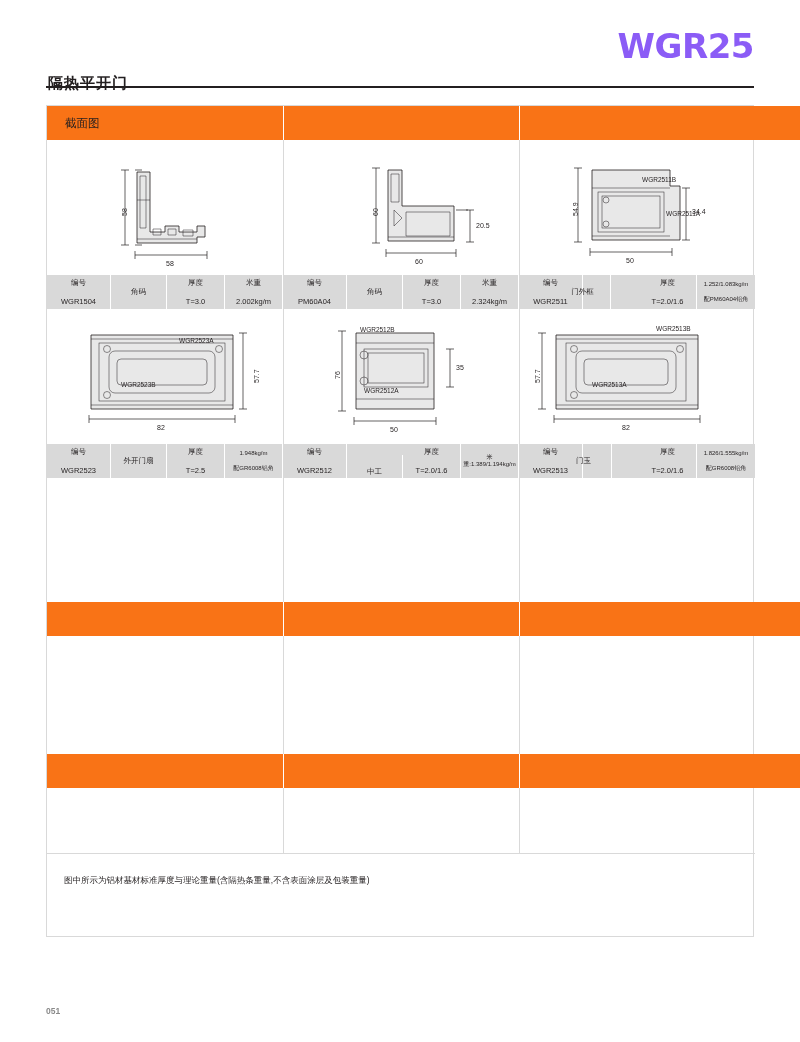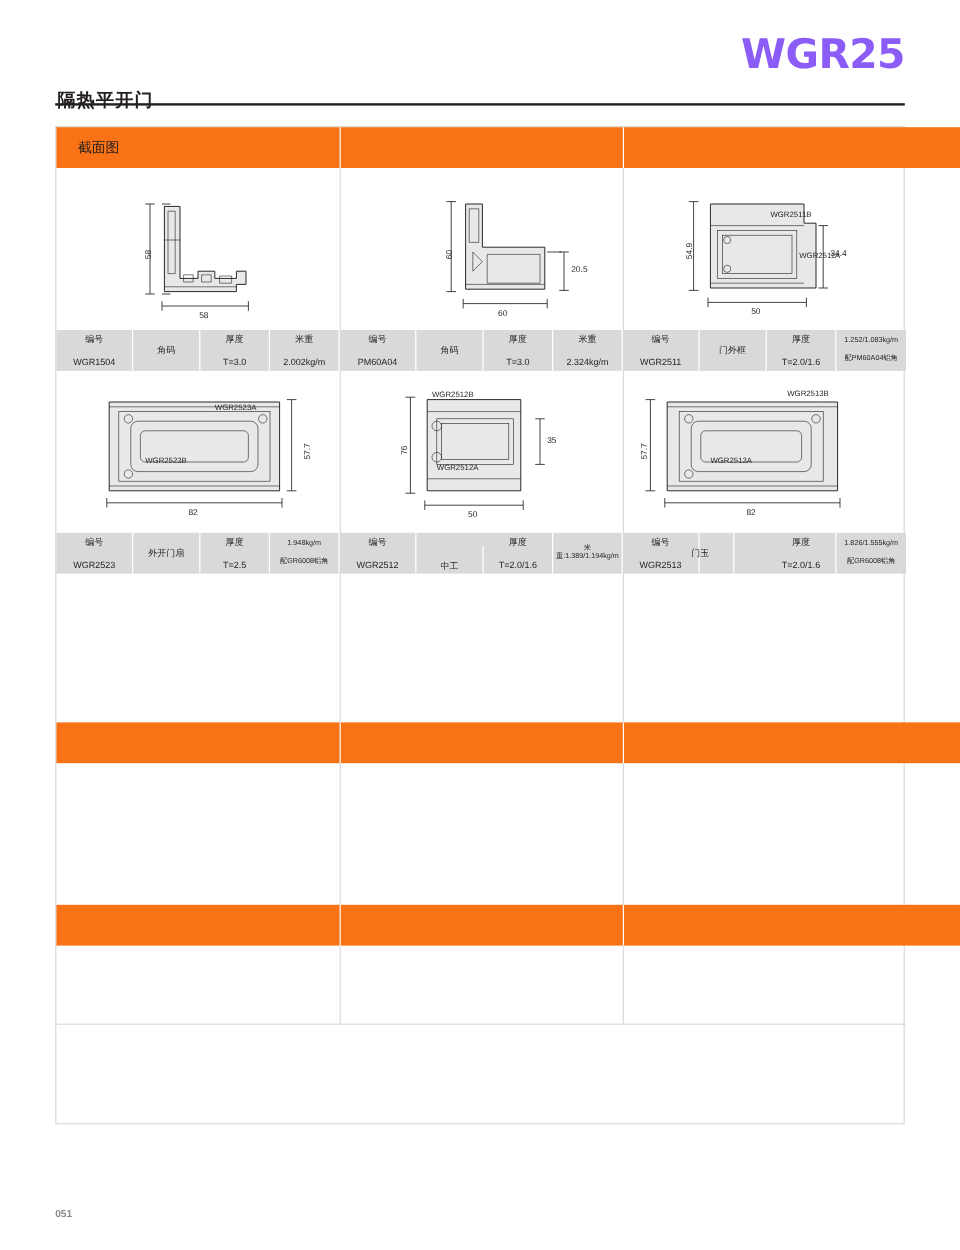--- a/index.html
+++ b/index.html
@@ -301,21 +301,21 @@
       <div class="spec-cell" style="left:356px; width:58px;">
         <span><span>厚度</span><br><span>T=3.0</span></span>
       </div>
       <div class="spec-cell" style="left:414px; width:58px;">
         <span><span>米重</span><br><span>2.324kg/m</span></span>
       </div>
 
       <div class="spec-cell" style="left:472px; width:64px;">
         <span><span>编号</span><br><span>WGR2511</span></span>
       </div>
-      <div class="spec-cell" style="left:536px; width:56px;">门外框</div>
+      <div class="spec-cell" style="left:508px; width:56px;">门外框</div>
       <div class="spec-cell" style="left:592px; width:58px;">
         <span><span>厚度</span><br><span>T=2.0/1.6</span></span>
       </div>
       <div class="spec-cell last" style="left:650px; width:58px; font-size:6px;">
         <span><span>1.252/1.083kg/m</span><br><span>配PM60A04铝角</span></span>
       </div>
     </div>
 
     <div class="vsep" style="left:236px; top:203px; height:135px;"></div>
     <div class="vsep" style="left:472px; top:203px; height:135px;"></div>
@@ -459,17 +459,18 @@
       <div class="cellsep" style="left:472px;"></div>
     </div>
 
     <div class="vsep" style="left:236px; top:682px; height:65px;"></div>
     <div class="vsep" style="left:472px; top:682px; height:65px;"></div>
     <div class="hsep" style="top:747px;"></div>
 
   </div>
 
   <div class="notes">
+    <div>图中所示为铝材基材标准厚度与理论重量(含隔热条重量,不含表面涂层及包装重量)</div>
   </div>
 
   <div class="page-number">051</div>
 
 </div>
 
 </body></html>

